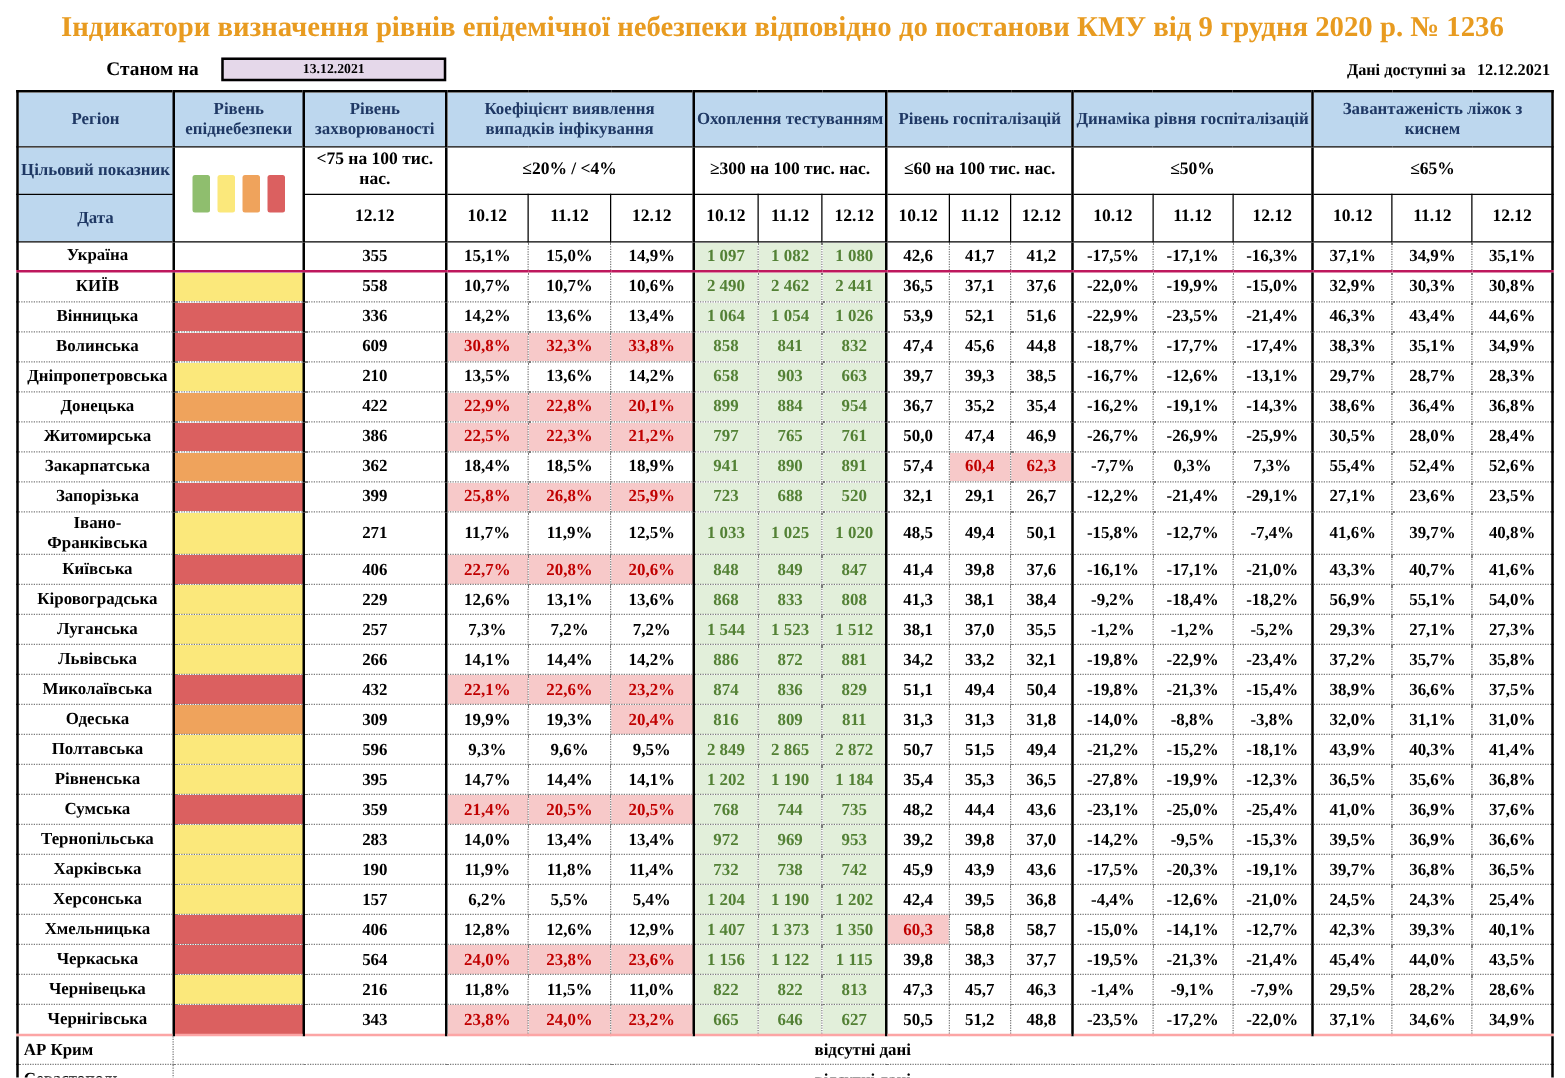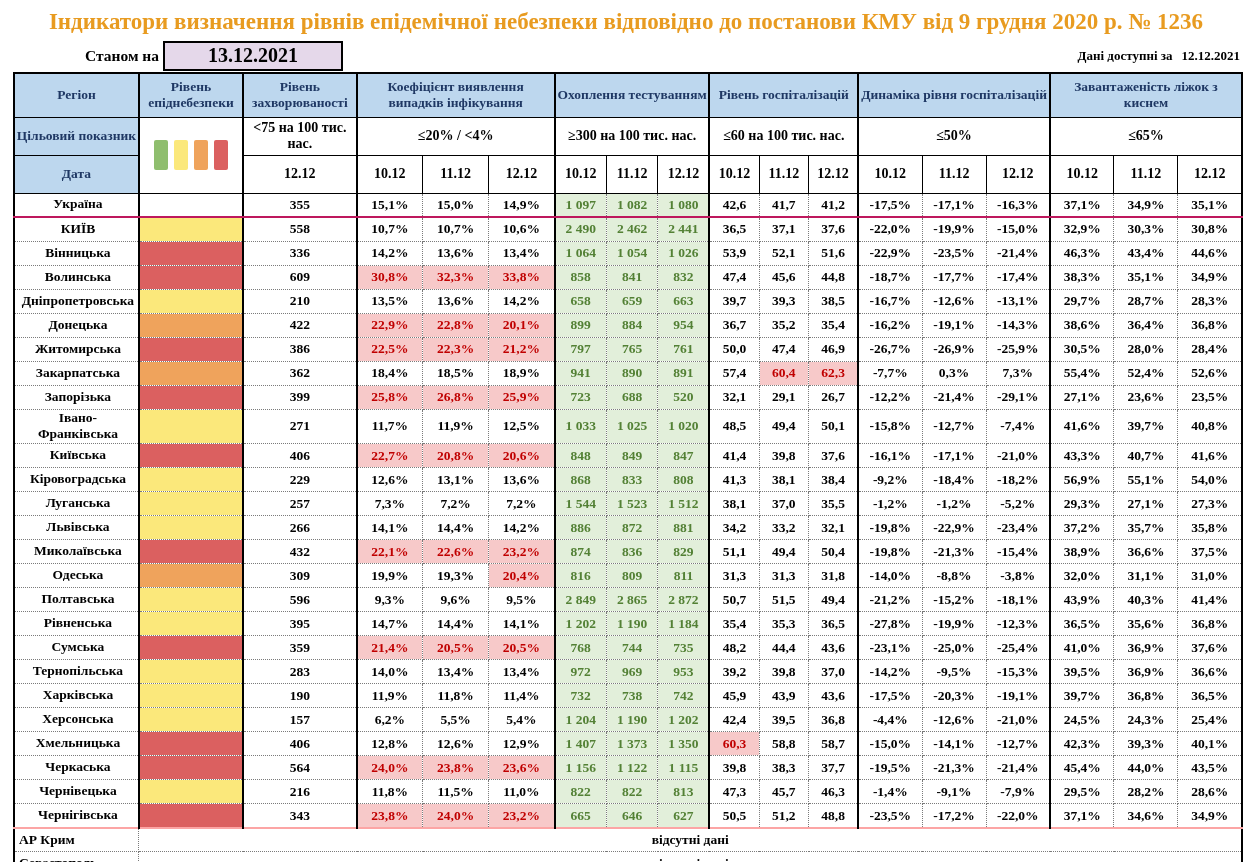--- a/index.html
+++ b/index.html
@@ -1,23 +1,23 @@
 <!DOCTYPE html>
 <html><head>
 <meta charset="utf-8">
 <style>
   * { box-sizing: border-box; }
   html,body { margin:0; padding:0; background:#fff; }
   body { width:1252px; height:862px; overflow:hidden;
          font-family:"Liberation Serif","DejaVu Serif",serif; font-weight:bold; color:#000; }
   .title { color:#E89B20; font-size:23px; text-align:center; margin:9px 10px 7px; }
   .asof-row { display:flex; align-items:center; margin:0 12px 3px 85px; height:27px; }
-  .asof-label { font-size:15.5px; margin-right:4px; }
+  .asof-label { font-size:15.5px; margin-right:18px; }
   .asof-box { background:#E5D8EA; border:2px solid #000; width:180px; text-align:center;
-              font-size:20px; padding:1px 0 2px; }
+              font-size:11px; padding:1px 0 2px; }
   .avail { margin-left:auto; font-size:13px; }
   .avail .date { margin-left:9px; }
 
   table { border-collapse:collapse; table-layout:fixed; width:1230px; margin-left:13px;
           border:2.5px solid #000; }
   th, td { border:1px dotted #7a7a7a; overflow:hidden; padding:0 1px; }
   thead th { border:1px solid #000; }
   thead .sl, tbody .sl { border-left:2px solid #000; }
   .hb  { background:#BDD7EE; color:#1F3864; font-size:13.5px; }
   .tgt { background:#fff; color:#000; font-size:14px; }
@@ -194,21 +194,21 @@
         <td class="num">34,9%</td>
       </tr>
       <tr class="data">
         <td class="region">Дніпропетровська</td>
         <td class="danger sl lv-yellow"></td>
         <td class="num sl">210</td>
         <td class="num sl">13,5%</td>
         <td class="num">13,6%</td>
         <td class="num">14,2%</td>
         <td class="num sl green">658</td>
-        <td class="num green">659</td>
+        <td class="num green">903</td>
         <td class="num green">663</td>
         <td class="num sl">39,7</td>
         <td class="num">39,3</td>
         <td class="num">38,5</td>
         <td class="num sl">-16,7%</td>
         <td class="num">-12,6%</td>
         <td class="num">-13,1%</td>
         <td class="num sl">29,7%</td>
         <td class="num">28,7%</td>
         <td class="num">28,3%</td>

